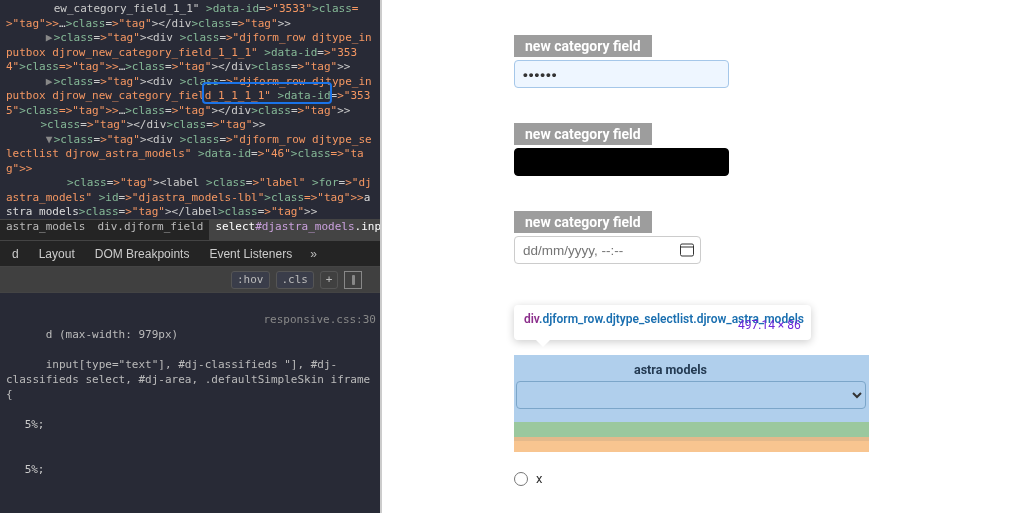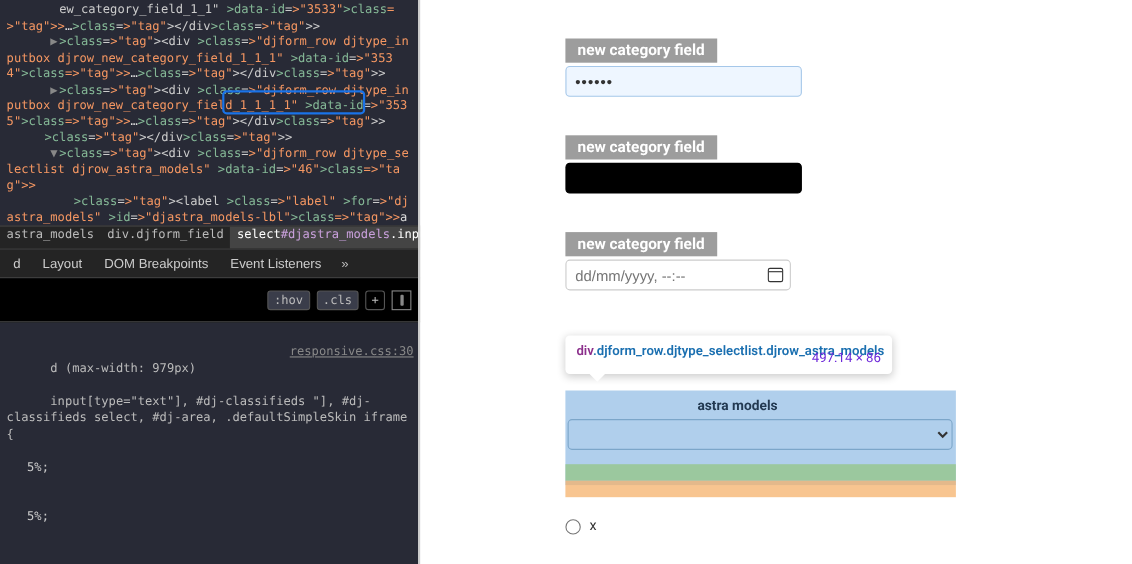--- a/index.html
+++ b/index.html
@@ -21,50 +21,50 @@
 
   .breadcrumbs { background:#242424; border-top:1px solid #444; border-bottom:1px solid #444; font-size:11px; display:flex; height:22px; overflow:hidden; }
   .crumb { padding:0 6px; color:#bbb; white-space:nowrap; }
   .crumb.active { background:#444; color:#fff; }
   .crumb .sel-id { color:#c9a0dc; }
 
   .tabrow { background:#242424; display:flex; align-items:center; height:26px; padding-left:2px; border-bottom:1px solid #444; font-size:12px; font-family:-apple-system, sans-serif; }
   .tabrow .tab { padding:0 10px; color:#ccc; height:26px; display:flex; align-items:center; }
   .tabrow .more { padding:0 8px; color:#bbb; }
 
-  .filterrow { background:#000000; height:40px; display:flex; align-items:center; justify-content:flex-end; padding:0 8px; border-bottom:1px solid #444; gap:6px; font-size:11px; color:#bbb; }
+  .filterrow { background:#404040; height:26px; display:flex; align-items:center; justify-content:flex-end; padding:0 20px; border-bottom:1px solid #444; gap:6px; font-size:11px; color:#bbb; }
   .pill { background:#3a3d4a; border:1px solid #555; border-radius:3px; padding:0 5px; height:18px; display:flex; align-items:center; }
   .plus { width:18px;height:18px;display:flex;align-items:center;justify-content:center;border:1px solid #555;border-radius:3px; }
   .rectbtn { width:18px;height:18px;border:1px solid #888; display:flex; align-items:center; justify-content:center; }
   .rectbtn::after{content:"";width:3px;height:10px;background:#888;border-radius:1px;}
 
   .styles { flex:0 0 auto; padding:4px 6px 6px 6px; line-height:15px; overflow:hidden; }
   .styles .rule { color:#ccc; white-space:pre-wrap; }
-  .styles .src { color:#888; text-decoration:underline; float:right; }
+  .styles .src { color:#888; float:right; }
   .styles .selc { color:#bbb; }
   .styles .prop { padding-left:12px; }
   .styles .propv { color:#ccc; }
 
   
   .page { flex:1; position:relative; background:#fff; overflow:hidden; }
   .form-area { position:absolute; left:132px; top:0; right:27px; }
 
   .form-row { margin-top: 35px; }
   .row-label { display:flex; }
   .row-label .lbl { display:inline-block; background:#9d9d9d; color:#fff; font-size:14px; font-weight:700; padding:3px 11px 3px 11px; margin-left:0; }
   .inputbox,
   .page select {
     width: 215px; height: 28px; border:1px solid #a5c7e9; background:#eef6ff; border-radius:4px; padding:1px 8px; font-size:13.5px; color:#333; outline:none;
   }
   .field-gap { height:3px; }
   .pw-dots { letter-spacing:1px; font-weight:700; }
 
   .dark-input { background:#000 !important; color:#fff !important; border-color:#000 !important; }
 
-  .date-wrap { position:relative; width:205px;text-decoration:underline; }
+  .date-wrap { position:relative; width:187px;text-decoration:underline; }
   .date-wrap input { width:100%; background:#fff; border:1px solid #ccc; }
   .cal-icon { position:absolute; right:7px; top:50%; transform:translateY(-50%); width:14px; height:13px; border:1.2px solid #333; border-radius:2px; }
   .cal-icon::before{content:"";position:absolute;left:-2px;right:-2px;top:-4px;height:2px;border-top:1.2px solid transparent;}
   .cal-icon::after{content:"";position:absolute;left:0;right:0;top:2px;height:1px;background:#333;}
 
   
   .hl { position:absolute; left:132px; width:355px; top:355px; height:86px; }
   .hl .content { position:absolute; inset:0; background:rgba(111,168,220,0.55); }
   .hl-bottom-green { position:absolute; left:132px; top:422px; width:355px; height:15px; background:rgba(147,196,125,0.7); }
   .hl-bottom-orange { position:absolute; left:132px; top:437px; width:355px; height:15px; background:rgba(246,178,107,0.75); }

